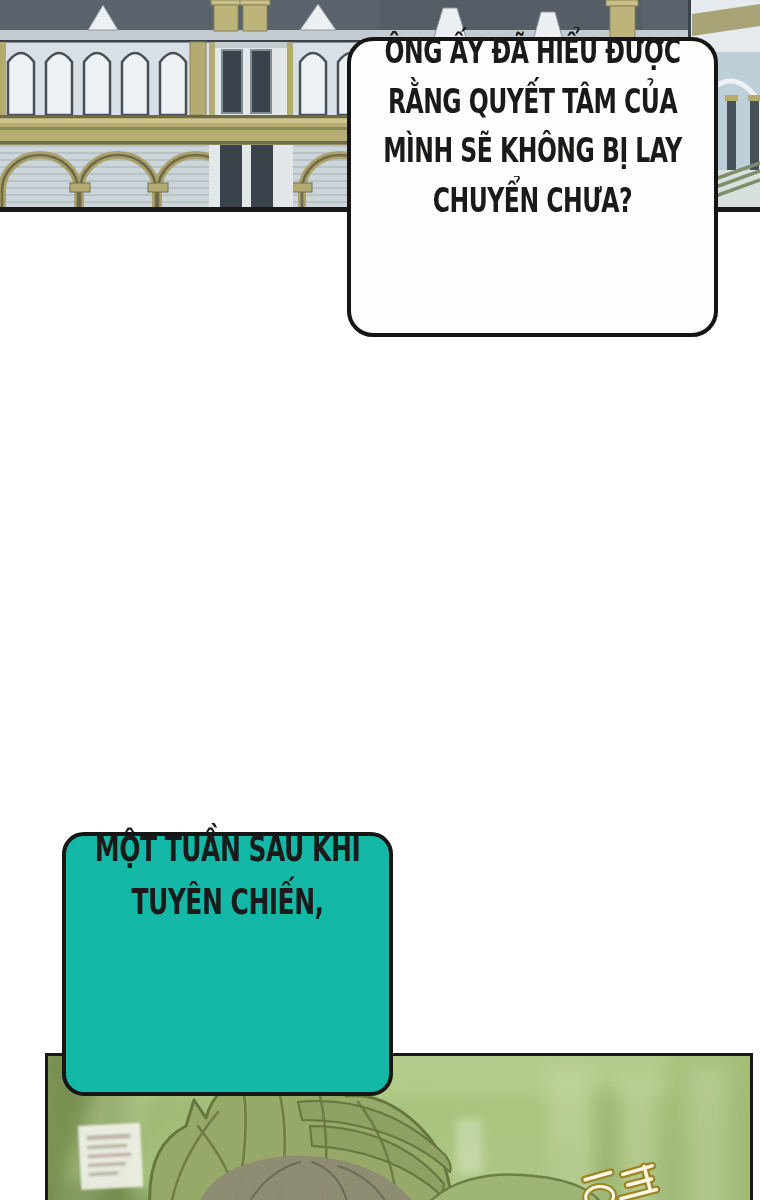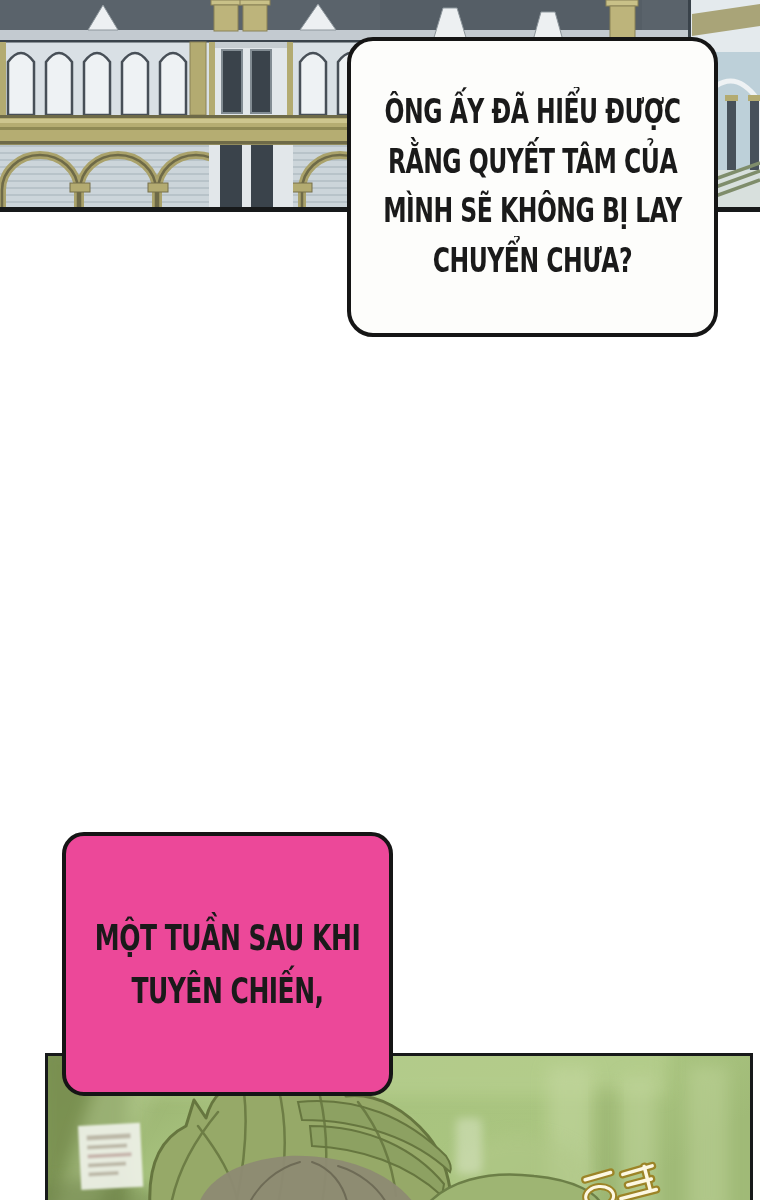--- a/index.html
+++ b/index.html
@@ -15,29 +15,29 @@
     position:absolute;left:0;top:0;width:760px;height:212px;
     border-bottom:5px solid #17191a;box-sizing:border-box;z-index:1;
     background:#d9e0e5;
   }
   .panel-building svg{display:block;}
 
   
   .bubble{
     position:absolute;box-sizing:border-box;z-index:3;
     border:4px solid #151515;
-    display:flex;flex-direction:column;align-items:center;justify-content:center;
+    display:flex;flex-direction:column;align-items:center;
   }
   .bubble-top{
     left:347px;top:37px;width:371px;height:300px;border-radius:26px;
     gap:26px;background:#fdfdfb;
   }
   .bubble-caption{
     left:62px;top:832px;width:331px;height:264px;border-radius:22px;
-    gap:28px;background:#ec4899;
+    gap:28px;background:#14b8a6;
   }
   .bline{
     display:block;white-space:nowrap;font-weight:700;color:#1a1a1a;
     transform:scaleY(1.42);letter-spacing:-0.5px;line-height:1;
   }
   .bubble-top .bline{font-size:23.5px;}
   .bubble-caption .bline{font-size:25px;}
 
   
   .panel-scene{

